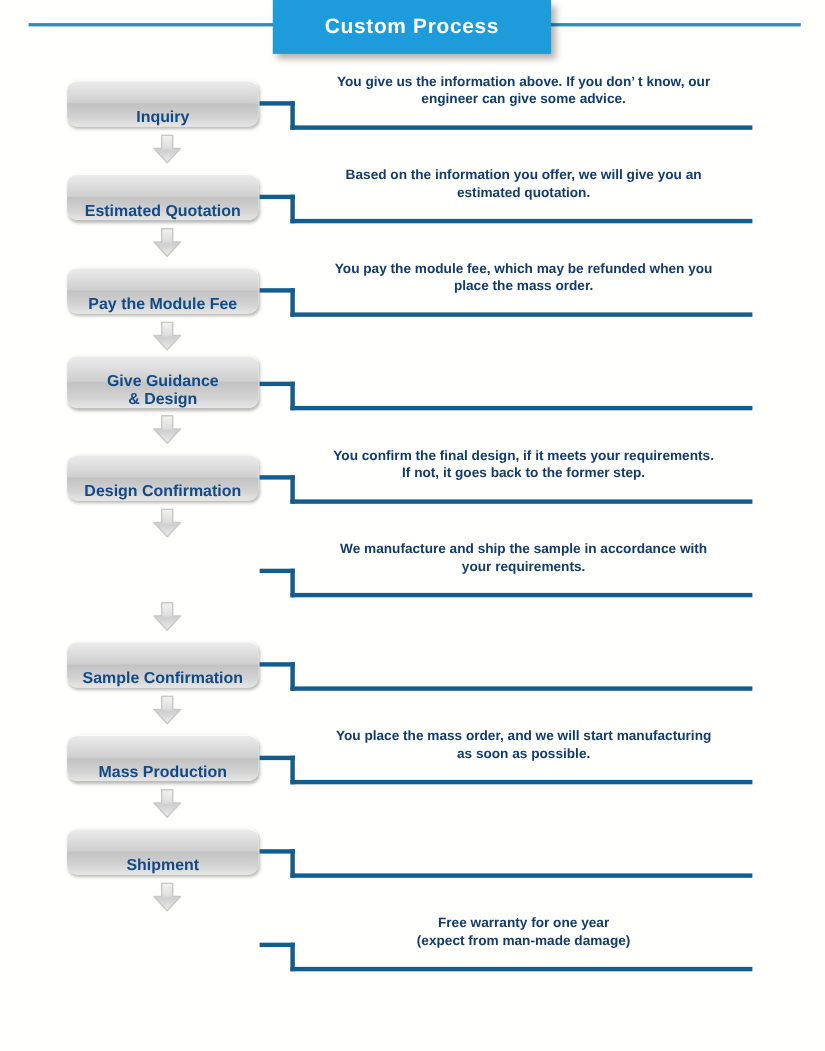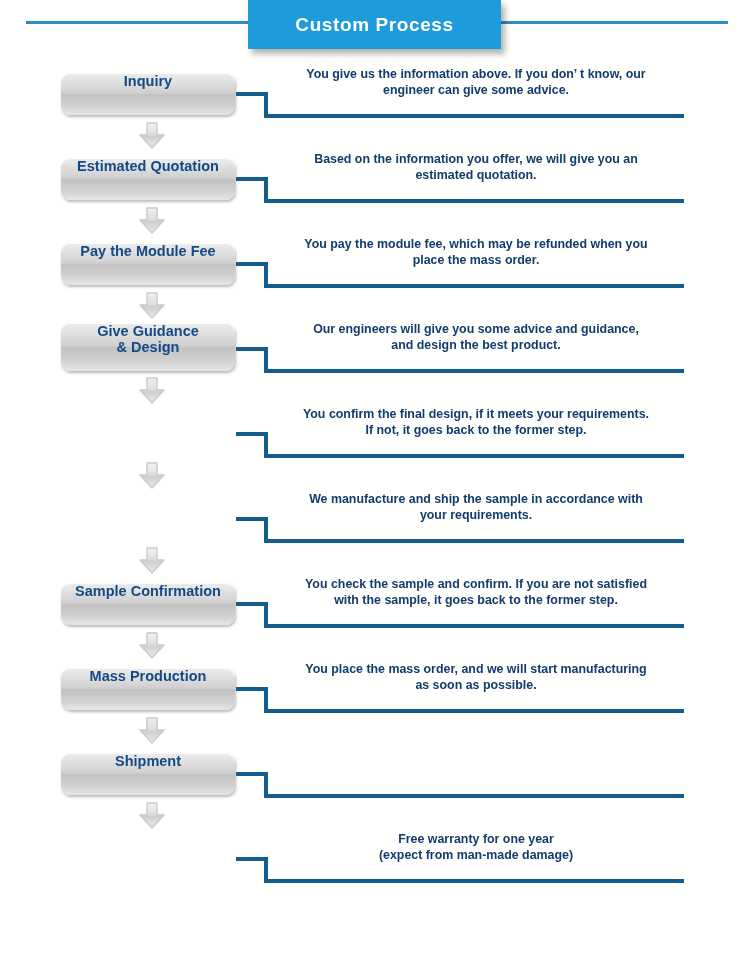--- a/index.html
+++ b/index.html
@@ -76,21 +76,21 @@
     background: linear-gradient(to bottom,
         #ededed 0%,
         #e2e2e2 18%,
         #cfcfcf 48%,
         #c2c2c2 52%,
         #d4d4d4 82%,
         #e6e6e6 100%);
     box-shadow: 1px 2px 3px rgba(0,0,0,0.28),
                 inset 0 1px 0 rgba(255,255,255,0.85);
     display: flex;
-    align-items: flex-start;
+    align-items: flex-end;
     justify-content: center;
     text-align: center;
     box-sizing: border-box;
   }
   .step-box.tall {
     top: 2px;
     height: 48px;
   }
   .step-label {
     color: #124a86;
@@ -237,38 +237,39 @@
   </div>
 
   <div class="step-row">
     <div class="step-box tall">
       <span class="step-label">Give Guidance
 &amp; Design</span>
     </div>
     <div class="conn-stub"></div>
     <div class="conn-drop"></div>
     <div class="conn-base"></div>
-    <div class="step-desc">Our engineers will give you some advice and guidance,
-and design the best product.</div>
-    <div class="step-arrow">
-      <svg width="32" height="28" viewBox="0 0 32 28" xmlns="http://www.w3.org/2000/svg">
-        <defs>
-          <linearGradient id="agrad" x1="0" y1="0" x2="0" y2="1">
-            <stop offset="0%" stop-color="#f2f2f2"></stop>
-            <stop offset="45%" stop-color="#dedede"></stop>
-            <stop offset="55%" stop-color="#cfcfcf"></stop>
-            <stop offset="100%" stop-color="#ededed"></stop>
-          </linearGradient>
-        </defs>
-        <path d="M11 1 L21 1 L21 13 L28 13 L16 26 L4 13 L11 13 Z" fill="url(#agrad)" stroke="#c9c9c9" stroke-width="1.4" stroke-linejoin="round"></path>
-      </svg>
-    </div>
-  </div>
-
-  <div class="step-row">
+    <div class="step-arrow">
+      <svg width="32" height="28" viewBox="0 0 32 28" xmlns="http://www.w3.org/2000/svg">
+        <defs>
+          <linearGradient id="agrad" x1="0" y1="0" x2="0" y2="1">
+            <stop offset="0%" stop-color="#f2f2f2"></stop>
+            <stop offset="45%" stop-color="#dedede"></stop>
+            <stop offset="55%" stop-color="#cfcfcf"></stop>
+            <stop offset="100%" stop-color="#ededed"></stop>
+          </linearGradient>
+        </defs>
+        <path d="M11 1 L21 1 L21 13 L28 13 L16 26 L4 13 L11 13 Z" fill="url(#agrad)" stroke="#c9c9c9" stroke-width="1.4" stroke-linejoin="round"></path>
+      </svg>
+    </div>
+  </div>
+
+  <div class="step-row">
+    <div class="step-box">
+      <span class="step-label">Design Confirmation</span>
+    </div>
     <div class="conn-stub"></div>
     <div class="conn-drop"></div>
     <div class="conn-base"></div>
     <div class="step-desc">You confirm the final design, if it meets your requirements.
 If not, it goes back to the former step.</div>
     <div class="step-arrow">
       <svg width="32" height="28" viewBox="0 0 32 28" xmlns="http://www.w3.org/2000/svg">
         <defs>
           <linearGradient id="agrad" x1="0" y1="0" x2="0" y2="1">
             <stop offset="0%" stop-color="#f2f2f2"></stop>
@@ -303,22 +304,20 @@
     </div>
   </div>
 
   <div class="step-row">
     <div class="step-box">
       <span class="step-label">Sample Confirmation</span>
     </div>
     <div class="conn-stub"></div>
     <div class="conn-drop"></div>
     <div class="conn-base"></div>
-    <div class="step-desc">You check the sample and confirm. If you are not satisfied
-with the sample, it goes back to the former step.</div>
     <div class="step-arrow">
       <svg width="32" height="28" viewBox="0 0 32 28" xmlns="http://www.w3.org/2000/svg">
         <defs>
           <linearGradient id="agrad" x1="0" y1="0" x2="0" y2="1">
             <stop offset="0%" stop-color="#f2f2f2"></stop>
             <stop offset="45%" stop-color="#dedede"></stop>
             <stop offset="55%" stop-color="#cfcfcf"></stop>
             <stop offset="100%" stop-color="#ededed"></stop>
           </linearGradient>
         </defs>

